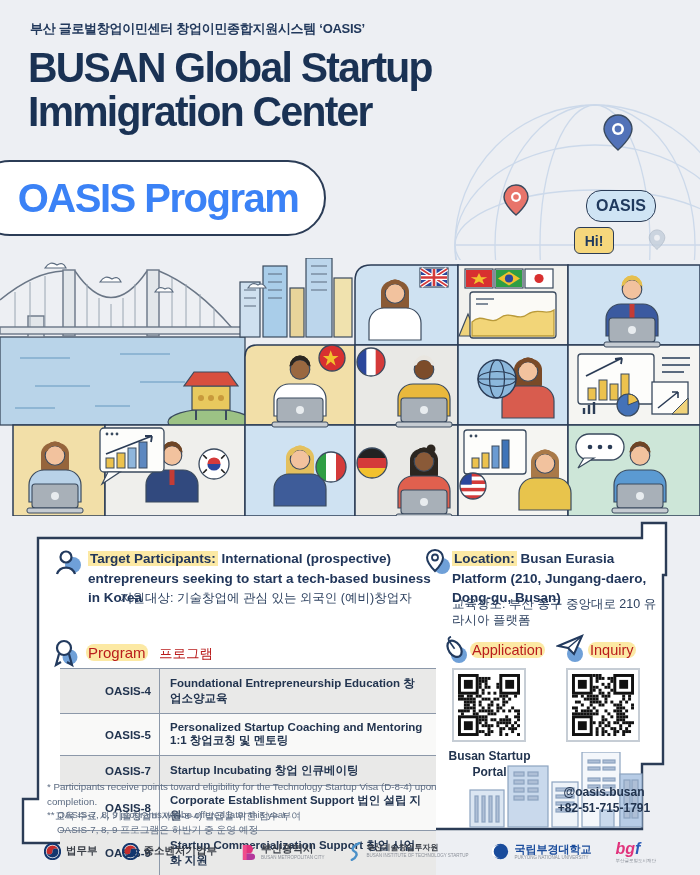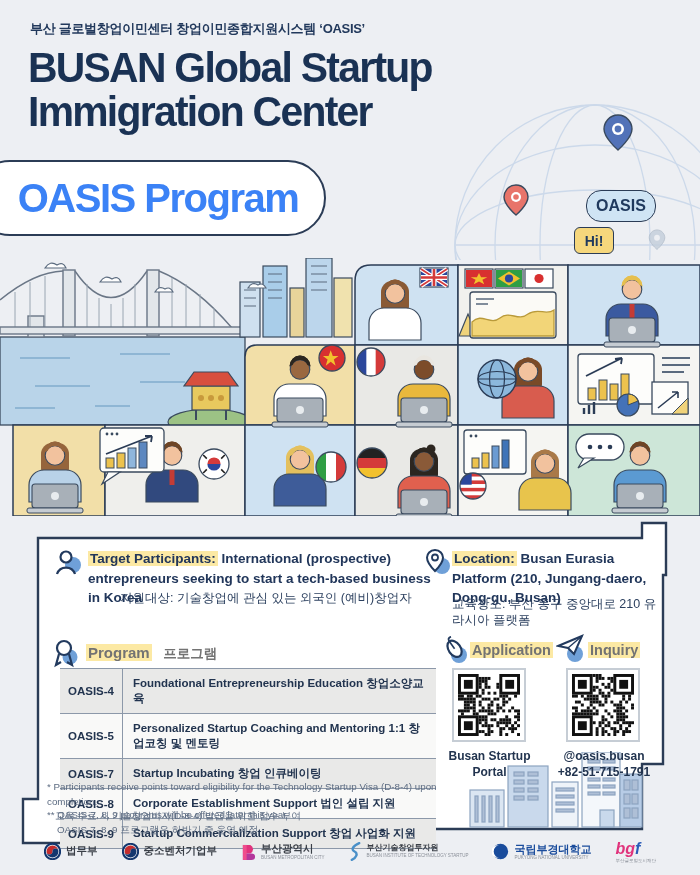--- a/index.html
+++ b/index.html
@@ -14,23 +14,23 @@
         border-radius:40px;display:flex;align-items:center;justify-content:center;}
   .pill span{font-size:40px;font-weight:bold;color:#3b82f6;letter-spacing:-1.5px;margin-left:18px;}
   .bubble{border:1.8px solid #2b3c56;display:flex;align-items:center;justify-content:center;
           font-weight:bold;color:#203a5e;}
   .bubble-oasis{left:586px;top:190px;width:68px;height:30px;background:#cfe4f4;border-radius:15px;font-size:16px;}
   .bubble-hi{left:574px;top:227px;width:38px;height:25px;background:#f6d77c;border-radius:6px;font-size:14px;}
   
   .hl{background:#fce9a4;padding:0 2px;}
   .p-en{font-size:13.5px;font-weight:bold;color:#21365a;line-height:1.45;}
   .p-ko{font-size:12.5px;color:#2c405f;line-height:1.3;}
-  .sec-label{font-size:15px;font-weight:bold;color:#737373;}
+  .sec-label{font-size:15px;font-weight:normal;color:#b91c1c;border-radius:8px;}
   .table{left:60px;top:668px;width:376px;border-top:1.5px solid #8c98a9;}
-  .trow{display:flex;border-bottom:1.5px solid #8c98a9;align-items:stretch;}
+  .trow{display:flex;border-bottom:1.5px solid #8c98a9;align-items:stretch;padding-left:37px;}
   .trow:nth-child(odd){background:#e9e9e8;}
   .trow:nth-child(even){background:#f9f9f8;}
   .tcode{width:62px;border-right:1.5px solid #8c98a9;display:flex;align-items:center;justify-content:center;
          font-weight:bold;font-size:11.5px;color:#22344f;}
   .tdesc{flex:1;padding:7px 10px;font-size:11.5px;font-weight:bold;color:#22344f;display:flex;align-items:center;}
   .fnote{font-size:9.8px;color:#5d6c82;line-height:1.5;}
   .qrbox{width:74px;height:74px;background:#fff;border:2px solid #c6cdd5;padding:4px;box-sizing:border-box;}
   .qrcap{font-size:12px;font-weight:bold;color:#22344f;text-align:center;line-height:1.35;}
   
   .logos{left:0;top:840px;width:700px;display:flex;justify-content:center;align-items:center;gap:24px;}
@@ -873,21 +873,21 @@
         <rect x="3" y="3" width="15" height="15" fill="#fff"></rect>
         <rect x="6" y="6" width="9" height="9" fill="#111"></rect>
         <rect x="42" y="0" width="21" height="21" fill="#111"></rect>
         <rect x="45" y="3" width="15" height="15" fill="#fff"></rect>
         <rect x="48" y="6" width="9" height="9" fill="#111"></rect>
         <rect x="0" y="42" width="21" height="21" fill="#111"></rect>
         <rect x="3" y="45" width="15" height="15" fill="#fff"></rect>
         <rect x="6" y="48" width="9" height="9" fill="#111"></rect>
       </svg></div>
   <div class="abs qrcap" style="left:432px;top:748px;width:115px;">Busan Startup Portal</div>
-  <div class="abs qrcap" style="left:548px;top:748px;width:112px;">
+  <div class="abs qrcap" style="left:548px;top:784px;width:112px;">
     <span>@oasis.busan</span><br><span>+82-51-715-1791</span>
   </div>
 
   <div class="abs logos">
     <div class="logo-item">
       <svg width="17" height="17" viewBox="0 0 20 20">
         <circle cx="10" cy="10" r="9" fill="none" stroke="#13366e" stroke-width="2.4"></circle>
         <path d="M3,10 a7,7 0 0 1 14,0 a3.5,3.5 0 0 0 -7,0 a3.5,3.5 0 0 1 -7,0" fill="#c42d2d"></path>
         <path d="M17,10 a7,7 0 0 1 -14,0 a3.5,3.5 0 0 0 7,0 a3.5,3.5 0 0 1 7,0" fill="#13366e"></path>
       </svg>

